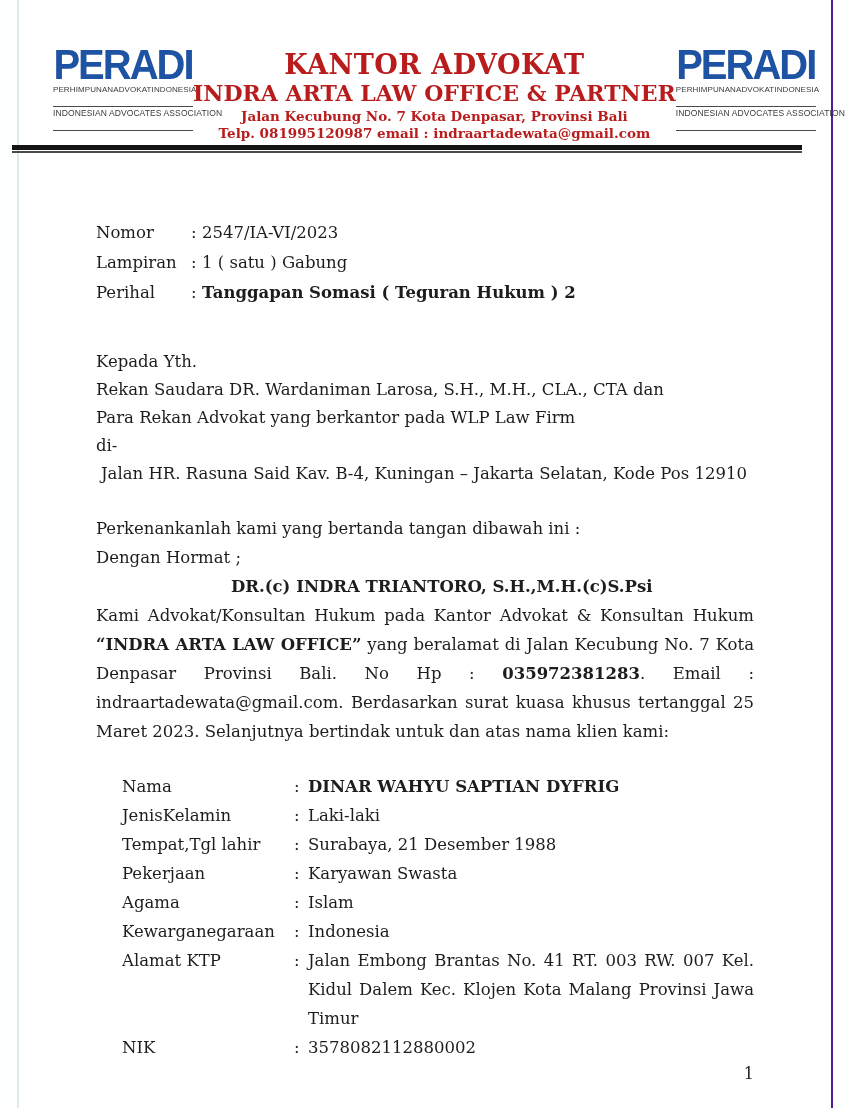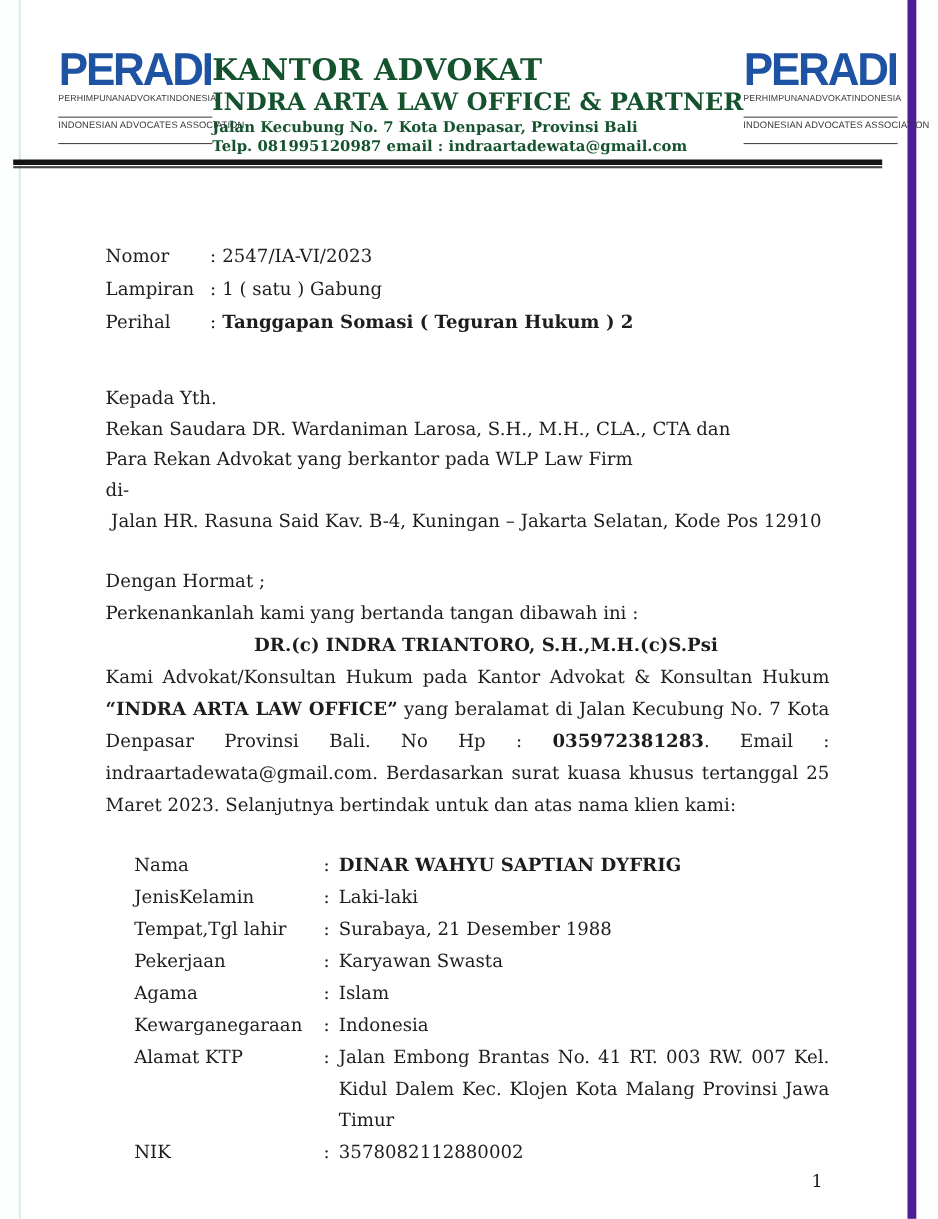--- a/index.html
+++ b/index.html
@@ -3,21 +3,21 @@
 <meta charset="utf-8">
 <style>
   * { margin:0; padding:0; box-sizing:border-box; }
   html,body { width:853px; height:1108px; background:#fdfefe; overflow:hidden; }
   body { font-family:"DejaVu Serif","Liberation Serif",serif; color:#1d1d1d; }
 
   .page {
     position:absolute; left:17px; top:0; width:816px; height:1108px;
     background:#ffffff;
     border-left:2px solid #dfe9ee;
-    border-right:8px solid #4c1d95;
+    border-right:2px solid #4c1d95;
   }
 
   
   .letterhead {
     position:absolute; top:42px; left:0; width:100%;
     display:flex; justify-content:space-between; align-items:flex-start;
     padding:0 36px 0 34px;
   }
   .logo { width:140px; text-align:center; font-family:"Liberation Sans","DejaVu Sans",sans-serif; }
   .logo-acronym {
@@ -25,21 +25,21 @@
     letter-spacing:-2px; transform:scaleY(1.05); transform-origin:top;
     white-space:nowrap;
   }
   .logo-cap {
     font-size:8px; color:#3a3a3a; white-space:nowrap; letter-spacing:0.1px;
     border-bottom:1.5px solid #4a4a4a; padding:1px 0 12px 0;
     display:flex; justify-content:space-between;
   }
   .logo-cap.second { font-size:8.5px; border-bottom:1.5px solid #4a4a4a; }
 
-  .head-center { flex:1; padding-top:8px; color:#14532d; }
+  .head-center { flex:1; text-align:center; padding-top:8px; color:#b91c1c; }
   .head-office-type { font-size:27px; font-weight:bold; line-height:30px; letter-spacing:0.5px; }
   .head-office-name { font-size:22px; font-weight:bold; line-height:26px; white-space:nowrap; }
   .head-address  { font-size:13.5px; font-weight:bold; line-height:17px; margin-top:2px; }
   .head-contact  { font-size:13.5px; font-weight:bold; line-height:17px; }
 
   .rule { position:absolute; top:145px; left:-7px; width:790px; }
   .rule-thick { height:5px; background:#141414; }
   .rule-thin  { height:2px; background:#4a4a4a; margin-top:1px; }
 
   
@@ -139,22 +139,22 @@
 
   <div class="kepada-block">
     <div>Kepada Yth.</div>
     <div>Rekan Saudara DR. Wardaniman Larosa, S.H., M.H., CLA., CTA  dan</div>
     <div>Para Rekan Advokat yang berkantor pada WLP Law Firm</div>
     <div>di-</div>
     <div class="kepada-address">Jalan HR. Rasuna Said Kav. B-4, Kuningan – Jakarta Selatan, Kode Pos 12910</div>
   </div>
 
   <div class="hormat-block body-text">
+    <div class="line">Perkenankanlah kami yang bertanda tangan dibawah ini :</div>
     <div class="line">Dengan Hormat ;</div>
-    <div class="line">Perkenankanlah kami yang bertanda tangan dibawah ini :</div>
     <div class="line advocate-name">DR.(c) INDRA TRIANTORO, S.H.,M.H.(c)S.Psi</div>
     <div class="line jline">Kami Advokat/Konsultan Hukum pada Kantor Advokat &amp; Konsultan Hukum</div>
     <div class="line jline">
       <b>“INDRA ARTA LAW OFFICE”</b>
       <span>yang beralamat di Jalan Kecubung No. 7 Kota</span>
     </div>
     <div class="line jline">
       <span>Denpasar Provinsi Bali. No Hp :</span>
       <b>035972381283</b><span>. Email :</span>
     </div>

